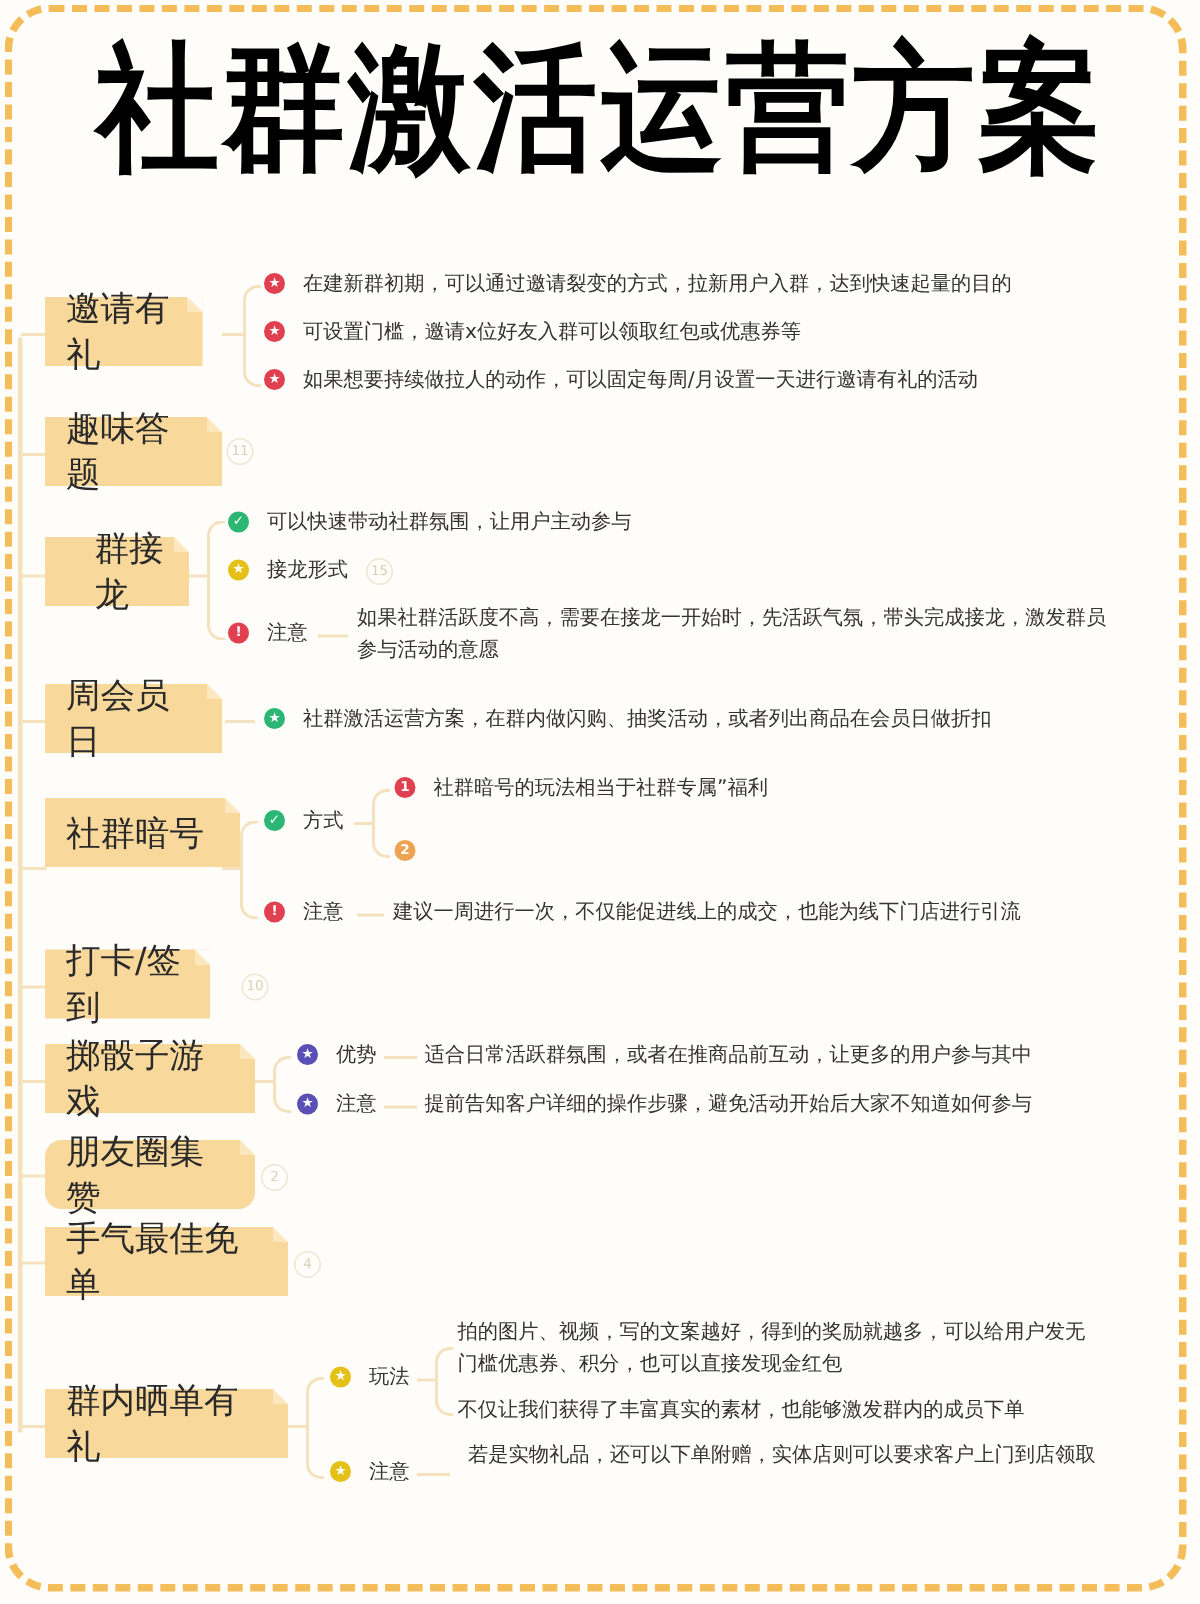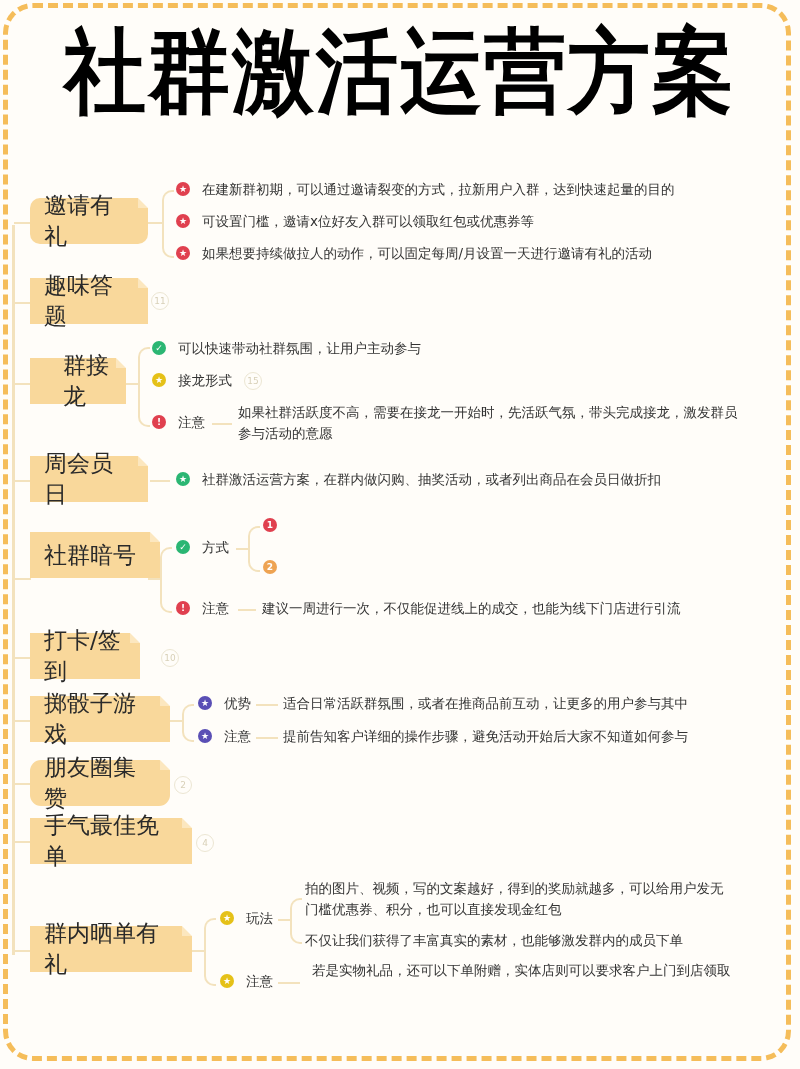--- a/index.html
+++ b/index.html
@@ -58,21 +58,21 @@
 </style>
 </head>
 <body>
 
 <div class="frame"></div>
 <div class="title">社群激活运营方案</div>
 
 <div class="spine"></div>
 
 <div class="stub" style="top:222px;"></div>
-<div class="node" style="top:198px;width:118px;border-radius:10px;">
+<div class="node" style="top:198px;width:105px;">
     <span>邀请有礼</span>
   </div>
 <div class="hline" style="left:148px;top:222px;width:14px;"></div>
 <div class="brace" style="left:162px;top:190px;width:10px;height:64px;"></div>
 <div class="item" style="left:176px;top:179px;">
     <span class="ic red">★</span>
     <span>在建新群初期，可以通过邀请裂变的方式，拉新用户入群，达到快速起量的目的</span>
   </div>
 <div class="item" style="left:176px;top:211px;">
     <span class="ic red">★</span>
@@ -134,20 +134,21 @@
 <div class="hline" style="left:148px;top:578px;width:14px;"></div>
 <div class="brace" style="left:160px;top:547px;width:10px;height:62px;"></div>
 <div class="item" style="left:176px;top:537px;">
     <span class="ic green">✓</span>
     <span>方式</span>
   </div>
 <div class="hline" style="left:236px;top:548px;width:12px;"></div>
 <div class="brace" style="left:248px;top:526px;width:10px;height:42px;"></div>
 <div class="item" style="left:263px;top:515px;">
     <span class="ic red">1</span>
+    <span>社群暗号的玩法相当于社群专属”福利</span>
   </div>
 <div class="item" style="left:263px;top:547px;width:470px;">
     <span class="ic orange" style="margin-top:13px;">2</span>
   </div>
 <div class="item" style="left:176px;top:598px;">
     <span class="ic red">!</span>
     <span>注意</span>
   </div>
 <div class="hline" style="left:238px;top:609px;width:18px;"></div>
 <div class="item" style="left:262px;top:598px;">

